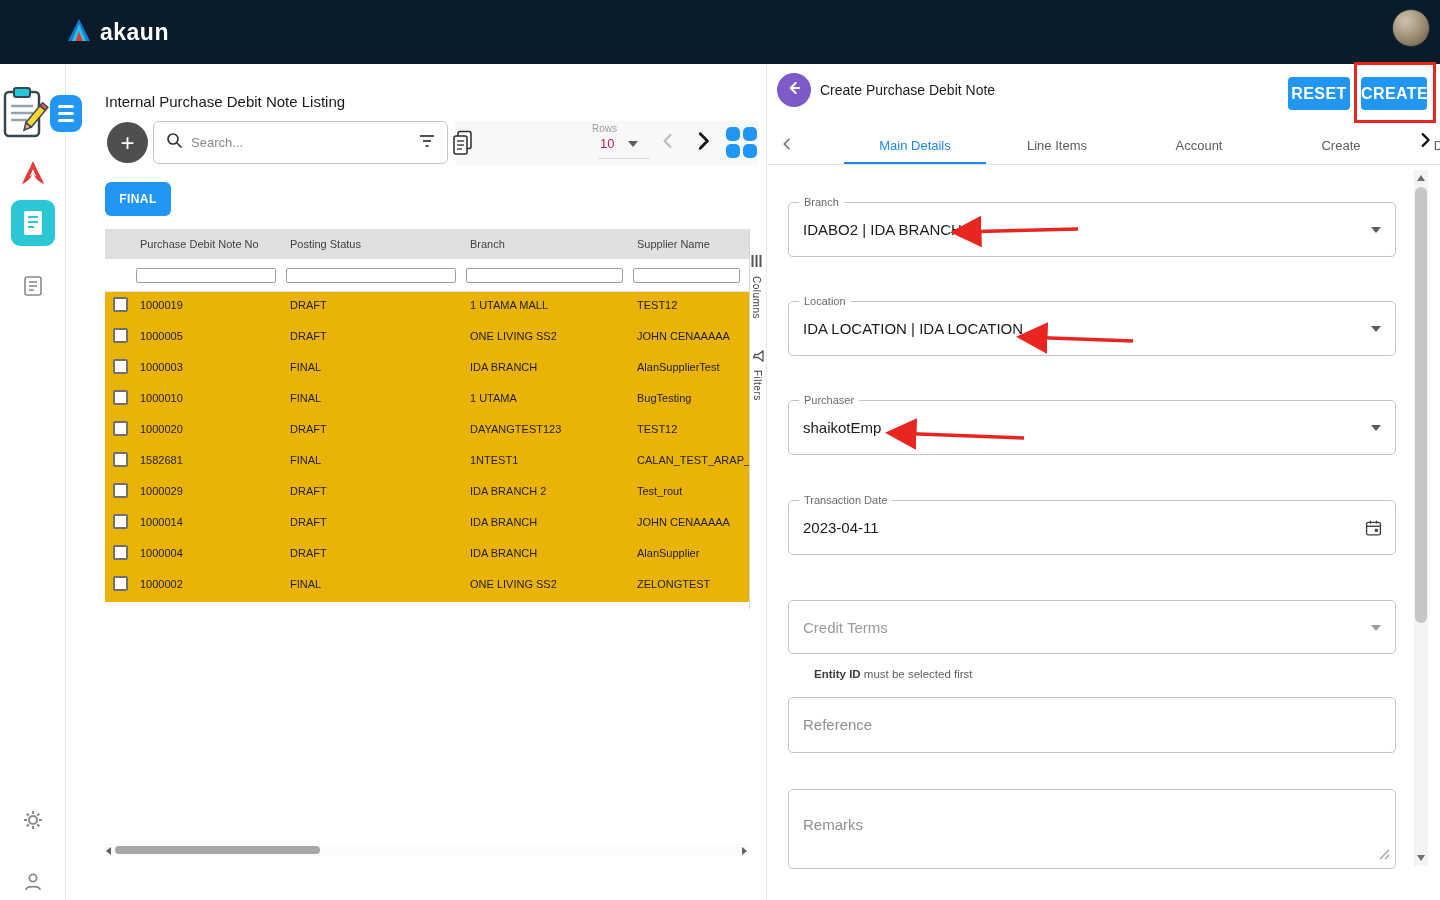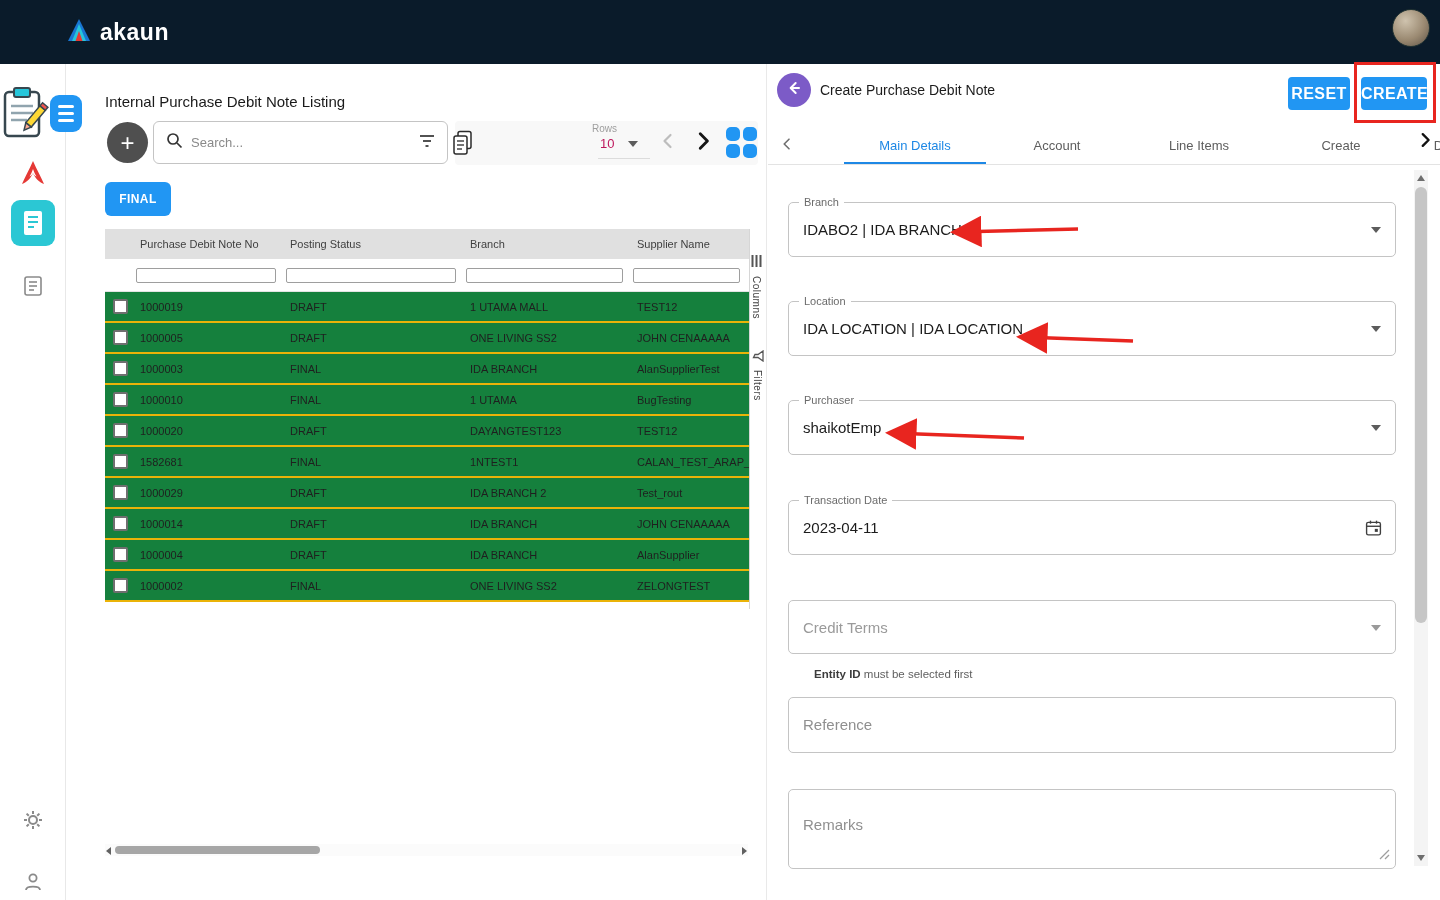--- a/index.html
+++ b/index.html
@@ -43,21 +43,21 @@
   .grid-btn b { background:#2196f3; border-radius:5px; }
   .chip-btn { position:absolute; left:105px; top:182px; width:66px; height:34px; background:#2196f3; color:#fff; border:none;
               border-radius:6px; font-size:12px; font-weight:700; letter-spacing:.4px; cursor:pointer; font-family:inherit; }
 
   .table { position:absolute; left:105px; top:229px; width:644px; }
   .thead { display:flex; background:#e0e0e0; height:30px; align-items:center; }
   .th { font-size:11px; color:#3f3f3f; font-weight:500; padding-left:5px; white-space:nowrap; overflow:hidden; cursor:pointer; }
   .filterrow { display:flex; height:33px; align-items:center; border-bottom:1px solid #e3e3e3; background:#fff; }
   .fc { padding:0 9px 0 1px; display:flex; }
   .finput { width:100%; height:15px; border:1px solid #9e9e9e; border-radius:2px; outline:none; }
-  .tr { display:flex; height:31px; align-items:center; border-bottom:2px solid #eab308; background:#15803d; }
+  .tr { display:flex; height:31px; align-items:center; border-bottom:6px solid #eab308; background:#eab308; }
   .td { font-size:11px; color:#1f1f1f; padding-left:5px; white-space:nowrap; overflow:hidden; }
   .cbcell { display:flex; justify-content:center; padding-left:0; }
   .checkbox { width:15px; height:15px; border:2px solid #6f6f6f; border-radius:2px; background:#fff; cursor:pointer; }
 
   .sidestrip { position:absolute; left:749px; top:229px; width:17px; height:380px; border-left:1px solid #d6d6d6; }
   .vlabel { position:absolute; left:1px; display:flex; flex-direction:column; align-items:center; gap:5px; cursor:pointer; }
   .vtext { writing-mode:vertical-rl; font-size:10px; color:#424242; letter-spacing:.5px; }
 
   .hscroll { position:absolute; left:105px; top:844px; width:643px; height:12px; background:#fbfbfb; }
   .hthumb { position:absolute; left:10px; top:2px; width:205px; height:8px; background:#a6a6a6; border-radius:4px; cursor:pointer; }
@@ -414,22 +414,22 @@
   <button class="btn create">CREATE</button>
   <div class="annot-rect"></div>
 
   <div class="tab-chevron" style="left:779px; top:136px;">
     <svg width="16" height="16" viewBox="0 0 20 20">
         <path d="M12.5 4 L6.5 10 L12.5 16" fill="none" stroke="#6f6f6f" stroke-width="2" stroke-linecap="round" stroke-linejoin="round"></path>
       </svg>
   </div>
   <div class="tabs-wrap" id="tabs">
       <div class="tab active">Main Details</div>
+      <div class="tab">Line Items</div>
       <div class="tab">Account</div>
-      <div class="tab">Line Items</div>
       <div class="tab">Create</div>
       <div class="tab clip">De</div>
     </div>
   <div class="tab-chevron" style="left:1416px; top:131px;">
     <svg width="18" height="18" viewBox="0 0 20 20">
         <path d="M7.5 3.5 L14 10 L7.5 16.5" fill="none" stroke="#111" stroke-width="2.6" stroke-linecap="round" stroke-linejoin="round"></path>
       </svg>
   </div>
   <div class="tabs-hairline"></div>
 

